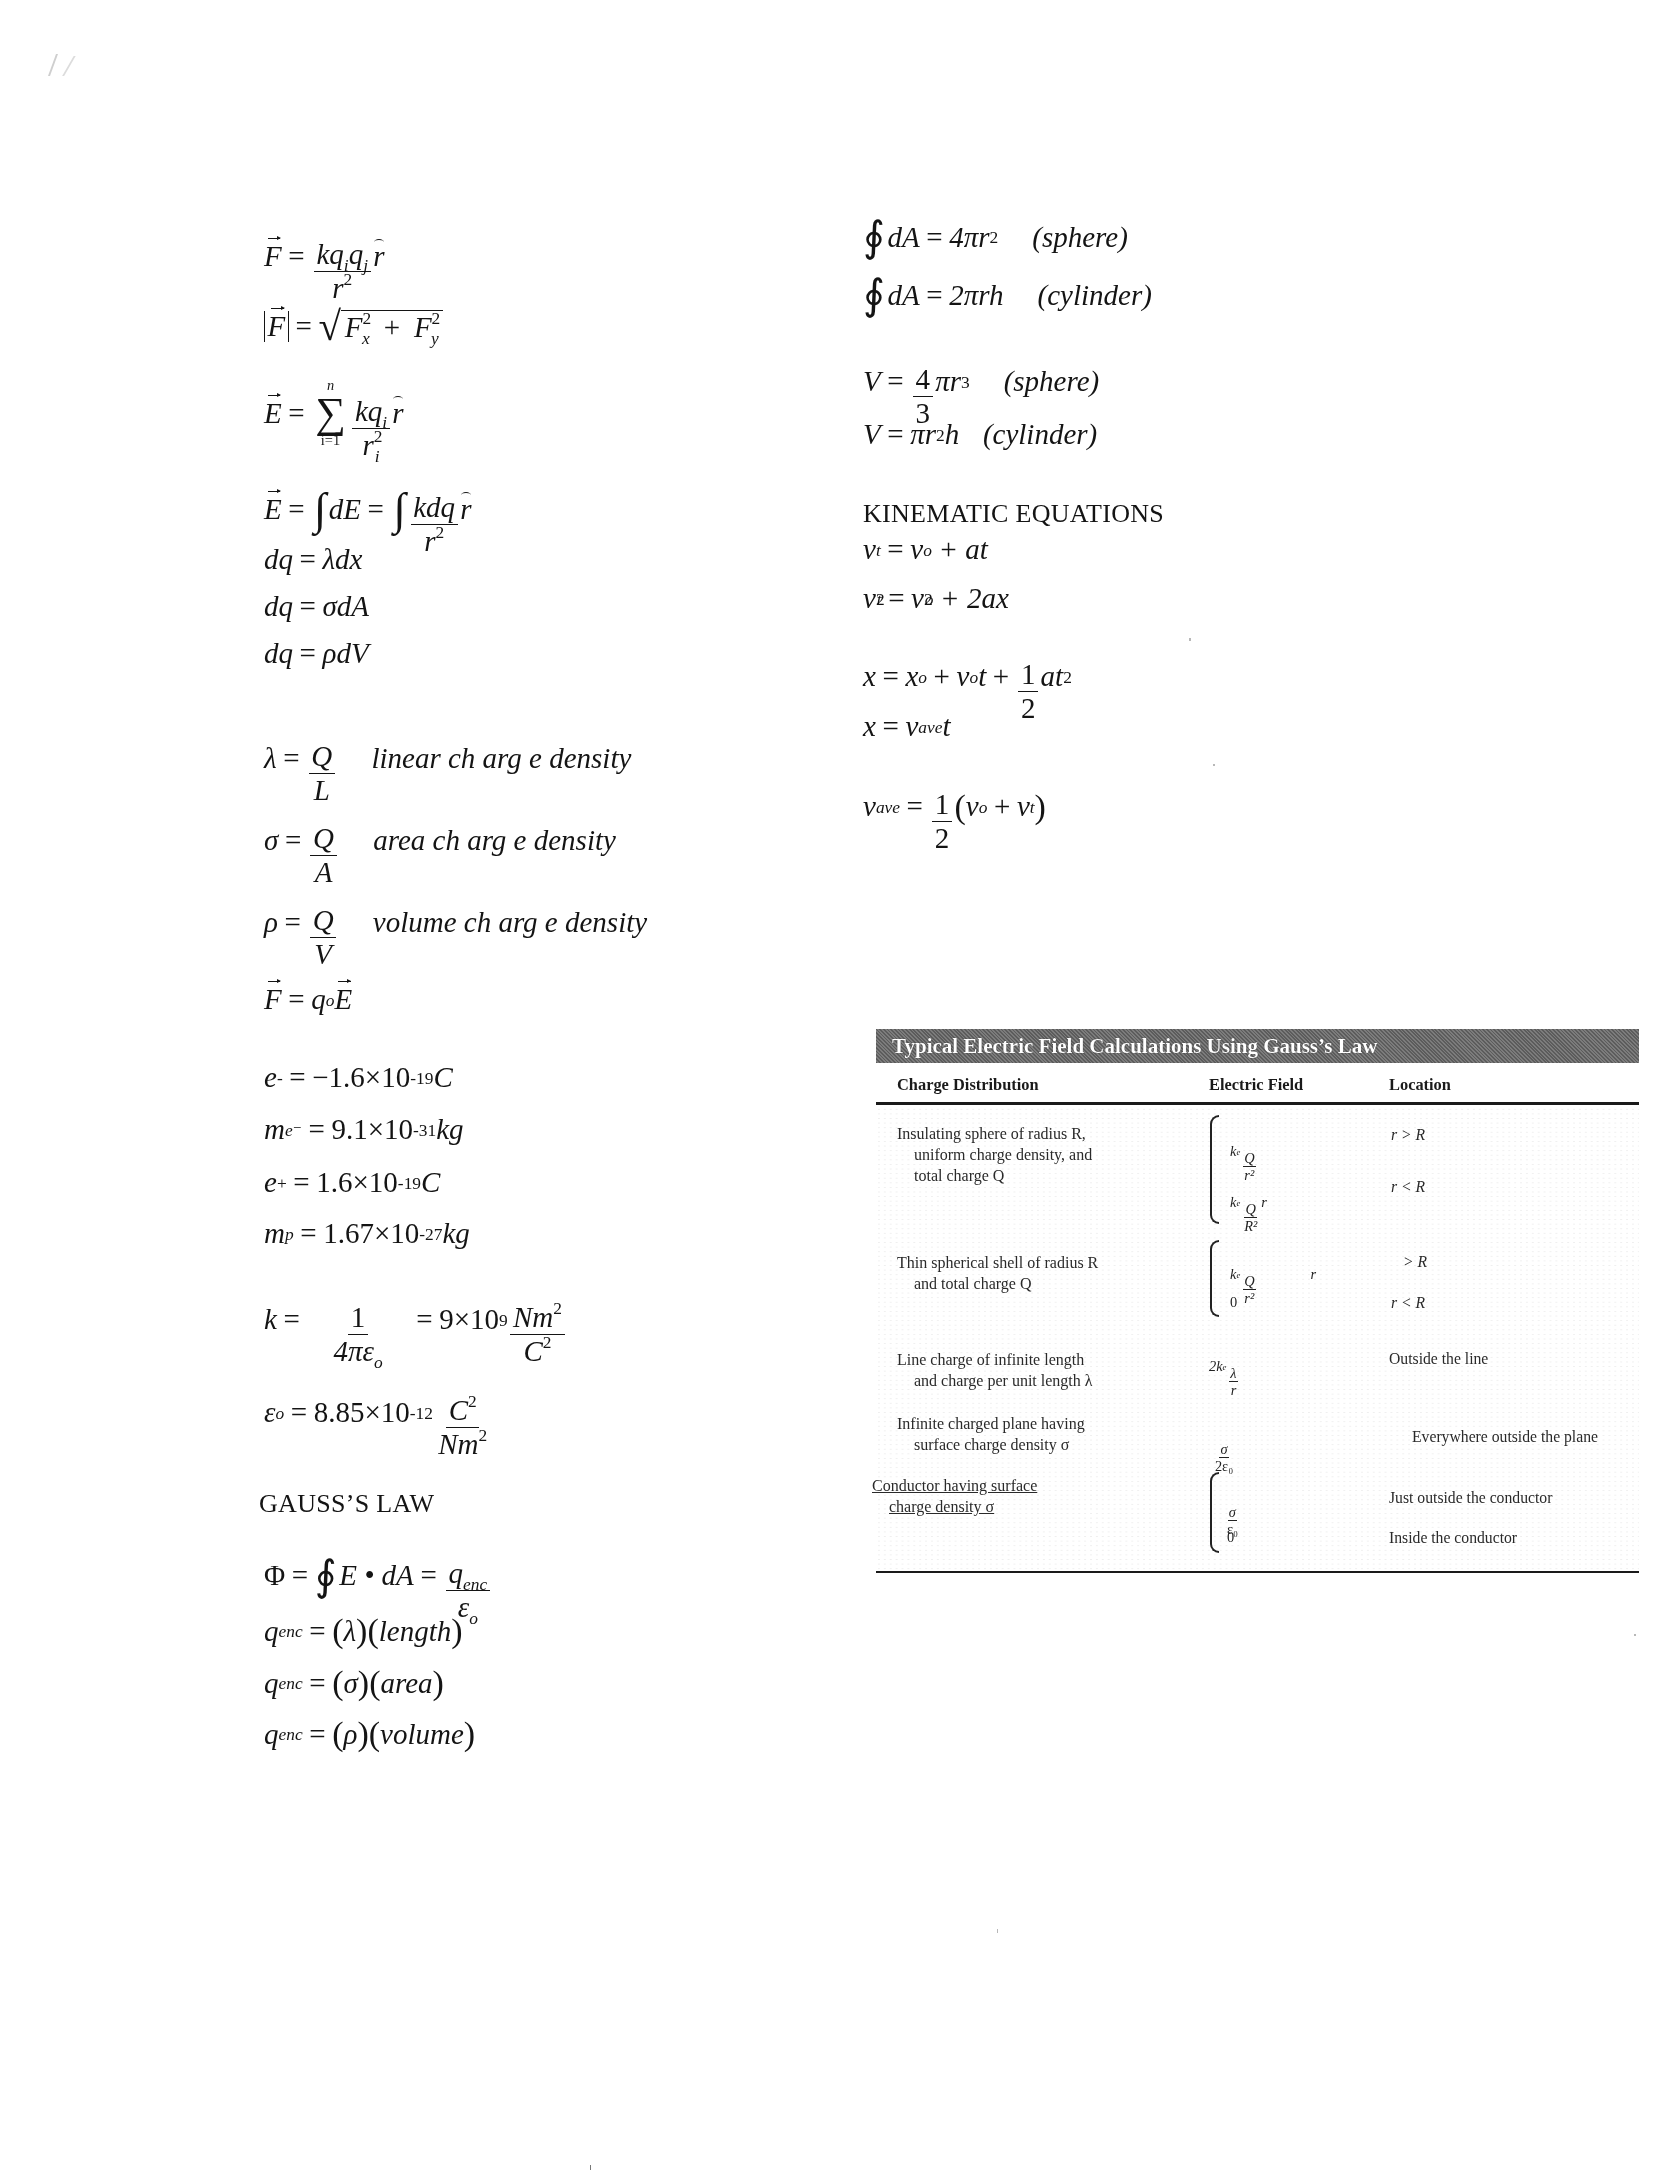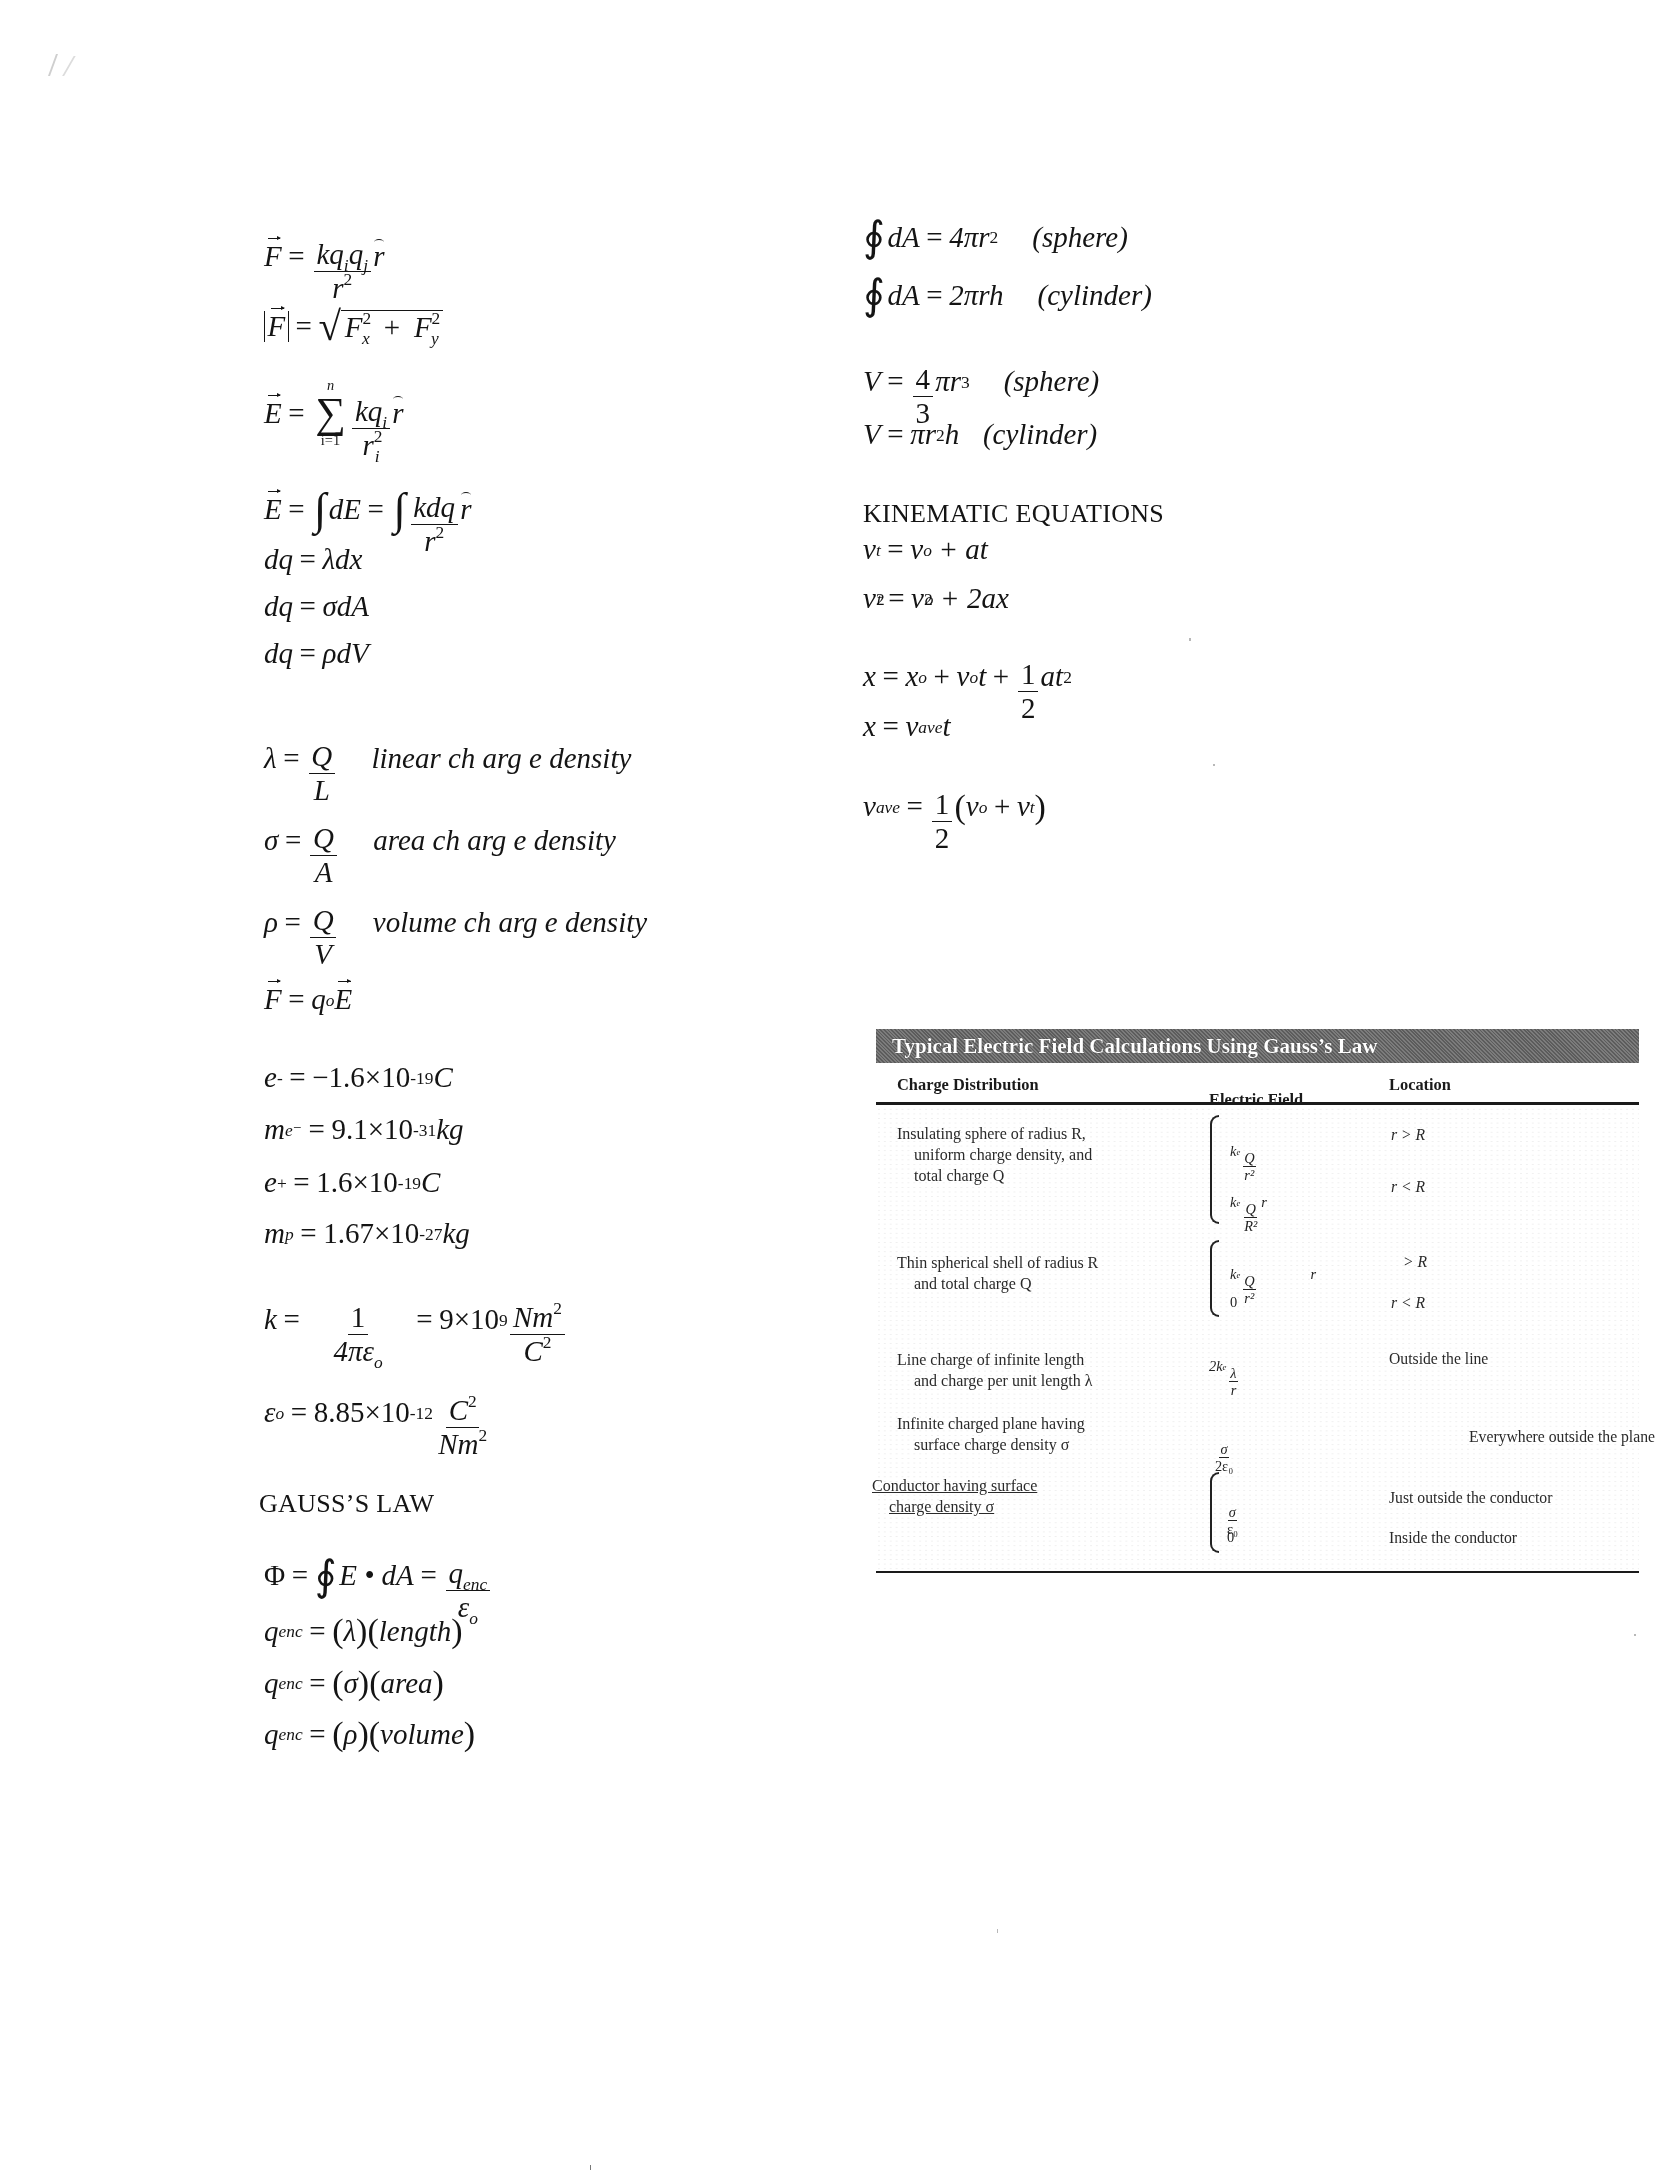--- a/index.html
+++ b/index.html
@@ -362,21 +362,21 @@
       <sub>t</sub>
     <span class="paren">)</span>
   </div>
 </div>
 
 <div>
   <div class="tbl-bg"></div>
   <div class="tbl-title">Typical Electric Field Calculations Using Gauss’s Law</div>
 
   <div class="tbl-hdr" style="left:897px;">Charge Distribution</div>
-  <div class="tbl-hdr" style="left:1209px;margin-top:15px;">Electric Field</div>
+  <div class="tbl-hdr" style="left:1209px;">Electric Field</div>
   <div class="tbl-hdr" style="left:1389px;">Location</div>
   <div class="tbl-rule" style="top:1102px;height:2.6px;"></div>
 
   <div class="cell" style="left:897px;top:1123px;">
     <span>Insulating sphere of radius R,</span>
     <span class="ind">uniform charge density, and</span>
     <span class="ind">total charge Q</span>
   </div>
   <div class="brace" style="left:1210px;top:1115px;height:105px;"></div>
   <div class="fe" style="left:1230px;top:1121px;">
@@ -436,21 +436,21 @@
   <div class="cell" style="left:897px;top:1413px;">
     <span>Infinite charged plane having</span>
     <span class="ind">surface charge density σ</span>
   </div>
   <div class="fe" style="left:1211px;top:1412px;">
     <span class="frac">
         <span class="num">σ</span>
         <span class="den up">2ε₀</span>
       </span>
   </div>
-  <div class="loc" style="left:1469px;top:1428px;">Everywhere outside the plane</div>
+  <div class="loc" style="left:1412px;top:1428px;">Everywhere outside the plane</div>
 
   <div class="cell" style="left:872px;top:1475px;text-decoration:underline;">
     <span>Conductor having surface</span>
     <span class="ind">charge density σ</span>
   </div>
   <div class="brace" style="left:1210px;top:1472px;height:77px;"></div>
   <div class="fe" style="left:1223px;top:1475px;">
     <span class="frac">
         <span class="num">σ</span>
         <span class="den up">ε₀</span>

